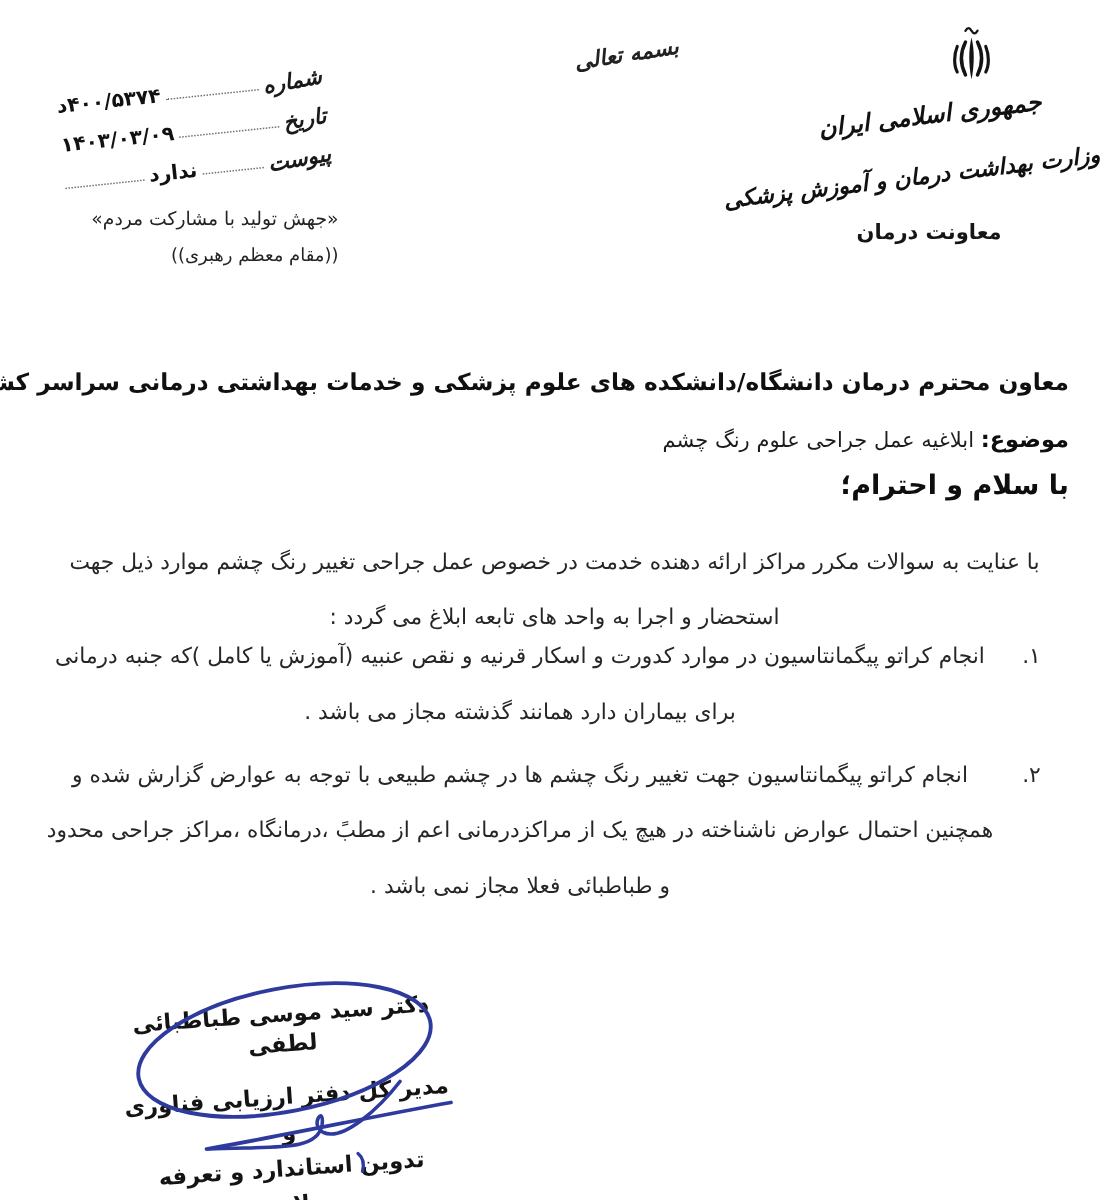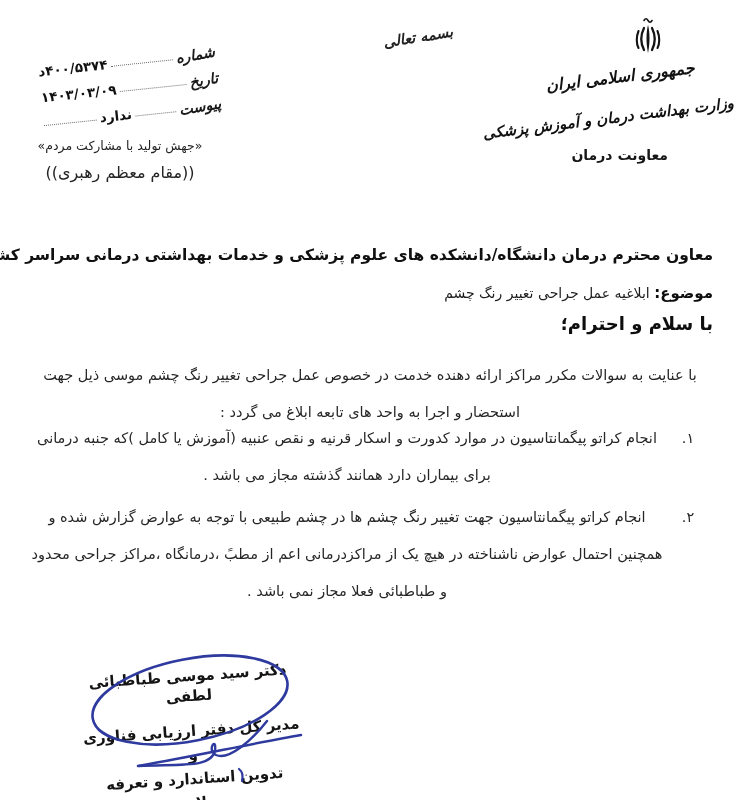--- a/index.html
+++ b/index.html
@@ -21,23 +21,23 @@
 
   
   .fields{position:absolute;left:40px;top:44px;width:178px;transform:rotate(-6deg);transform-origin:center;}
   .field-row{display:flex;align-items:flex-end;gap:3px;height:26px;}
   .field-label{font-size:14.5px;color:#1a1a1a;transform:rotate(-4deg);flex:0 0 auto;}
   .dots{flex:1 1 auto;min-width:10px;border-bottom:1.6px dotted #6f6f6f;margin-bottom:5px;}
   .field-value{font-weight:bold;font-size:13.5px;color:#111;flex:0 0 auto;letter-spacing:.5px;}
   .ltr-override{direction:ltr;unicode-bidi:bidi-override;}
 
   
-  .slogan{position:absolute;left:14px;top:138px;width:212px;text-align:center;color:#242424;}
+  .slogan{position:absolute;left:14px;top:138px;width:212px;color:#242424;}
   .slogan-l1{font-size:12.5px;letter-spacing:.3px;}
-  .slogan-l2{font-size:16px;margin-top:10px;}
+  .slogan-l2{font-size:12px;margin-top:10px;}
 
   
   .recipient{position:absolute;right:27px;top:246px;font-weight:bold;font-size:15.5px;color:#101010;white-space:nowrap;}
   .subject{position:absolute;right:27px;top:284px;font-size:14px;color:#1c1c1c;}
   .subject-label{font-weight:bold;font-size:15px;color:#0e0e0e;margin-top:40px;}
   .salutation{position:absolute;right:27px;top:313px;font-weight:bold;font-size:18px;color:#0e0e0e;margin-left:48px;}
 
   .para{font-size:14.5px;line-height:37px;color:#262626;text-align:center;white-space:pre-line;}
   .intro{position:absolute;right:24px;left:24px;top:357px;}
   .item{position:absolute;right:40px;left:24px;display:flex;gap:6px;}
@@ -98,26 +98,26 @@
 
   <div class="slogan">
     <div class="slogan-l1">«جهش تولید با مشارکت مردم»</div>
     <div class="slogan-l2">((مقام معظم رهبری))</div>
   </div>
 
   <div class="recipient">معاون محترم درمان دانشگاه/دانشکده های علوم پزشکی و خدمات بهداشتی درمانی سراسر کشور</div>
 
   <div class="subject">
     <span class="subject-label">موضوع:</span>
-    <span>ابلاغیه عمل جراحی تغییر رنگ چشم</span>
+    <span>ابلاغیه عمل جراحی علوم رنگ چشم</span>
   </div>
 
   <div class="salutation">با سلام و احترام؛</div>
 
-  <div class="para intro">با عنایت به سوالات مکرر مراکز ارائه دهنده خدمت در خصوص عمل جراحی تغییر رنگ چشم موسی ذیل جهت
+  <div class="para intro">با عنایت به سوالات مکرر مراکز ارائه دهنده خدمت در خصوص عمل جراحی تغییر رنگ چشم موارد ذیل جهت
 استحضار و اجرا به واحد های تابعه ابلاغ می گردد :</div>
 
   <div class="item item-1">
     <div class="item-marker">۱.</div>
     <div class="para item-lines">انجام کراتو پیگمانتاسیون در موارد کدورت و اسکار قرنیه و نقص عنبیه (آموزش یا کامل )که جنبه درمانی
 برای بیماران دارد همانند گذشته مجاز می باشد .</div>
   </div>
 
   <div class="item item-2">
     <div class="item-marker">۲.</div>

